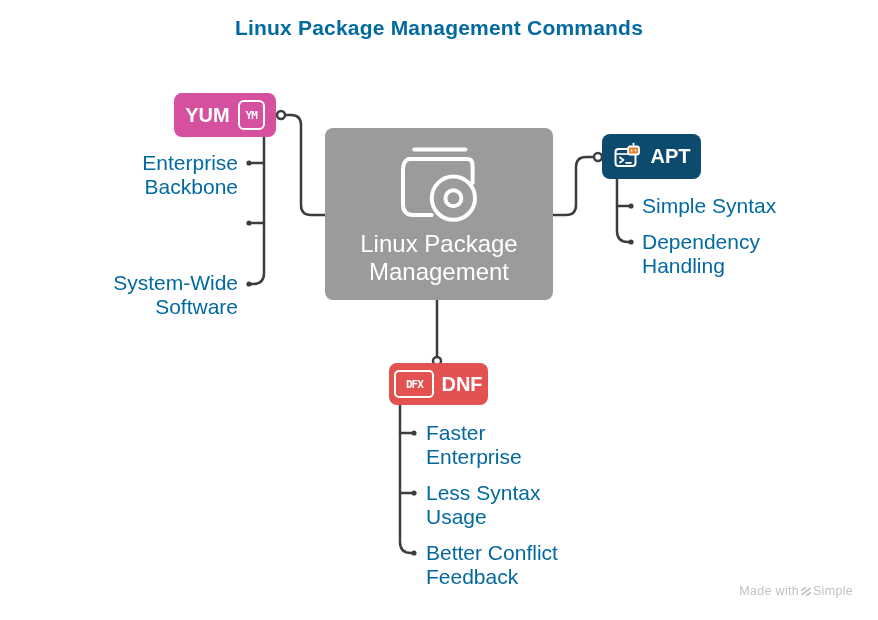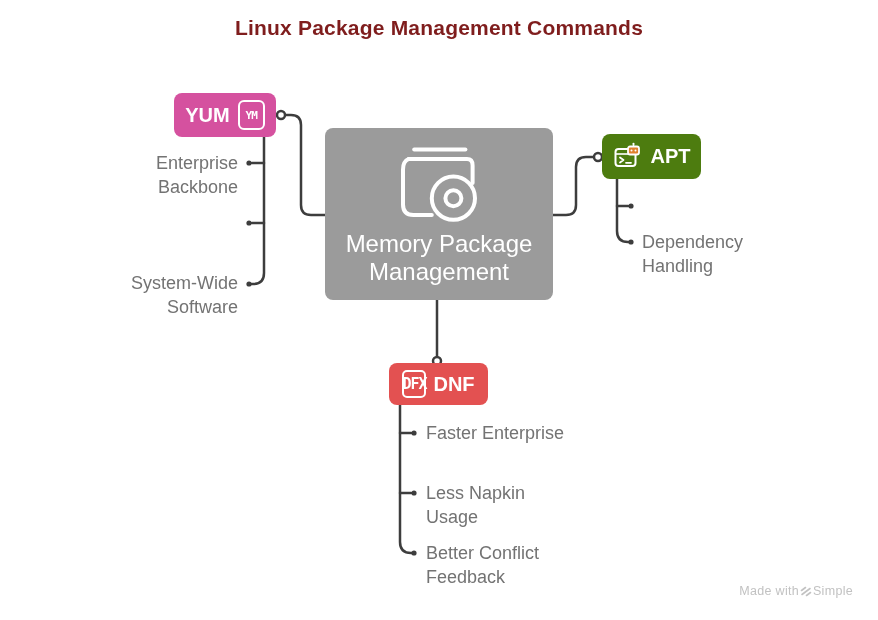--- a/index.html
+++ b/index.html
@@ -2,43 +2,43 @@
 <html><head>
 <meta charset="utf-8">
 <style>
   html,body{margin:0;padding:0;background:#fff;}
   .canvas{
     position:relative;width:878px;height:620px;background:#fff;overflow:hidden;
     font-family:"Liberation Sans",sans-serif;
   }
   .title{
     position:absolute;left:0;top:16px;width:100%;text-align:center;
-    font-size:21px;font-weight:700;color:#7f1d1d;letter-spacing:.2px;
+    font-size:21px;font-weight:700;color:#0369a1;letter-spacing:.2px;
   }
   .wires{position:absolute;left:0;top:0;}
   .node{position:absolute;border-radius:8px;display:flex;align-items:center;justify-content:center;box-sizing:border-box;}
   .node-label{color:#fff;font-weight:700;}
   
   .center-node{left:325px;top:128px;width:228px;height:172px;background:#9b9b9b;flex-direction:column;justify-content:flex-start;}
   .center-node svg{margin-top:15px;}
   .center-label{color:#fff;font-size:24px;line-height:28px;text-align:center;margin-top:7px;font-weight:400;}
   
   .yum-node{left:174px;top:93px;width:102px;height:44px;background:#d5519f;gap:8px;}
   .apt-node{left:602px;top:134px;width:99px;height:45px;background:#e0812c;gap:7px;}
   .dnf-node{left:389px;top:363px;width:99px;height:42px;background:#e35151;gap:7px;}
   .yum-node .node-label,.apt-node .node-label,.dnf-node .node-label{font-size:20px;}
   .badge{
     border:2.5px solid #fff;border-radius:6px;color:#fff;
     display:flex;align-items:center;justify-content:center;
     font-family:"DejaVu Sans Mono",monospace;font-weight:700;box-sizing:border-box;
   }
   .badge.ym{width:27px;height:30px;font-size:11px;letter-spacing:-1px;}
-  .badge.dfx{width:24px;height:28px;font-size:15px;letter-spacing:-1px;border-radius:5px;}
+  .badge.dfx{width:40px;height:28px;font-size:11px;letter-spacing:-1px;border-radius:5px;}
   
-  .item{position:absolute;font-size:18px;line-height:24px;color:#737373;}
+  .item{position:absolute;font-size:21px;line-height:24px;color:#0369a1;}
   .item.l{right:640px;width:150px;text-align:right;}
   .item.r{width:150px;text-align:left;}
   .watermark{
     position:absolute;right:25px;top:584px;display:flex;align-items:center;
     font-size:12.5px;color:#c2c2c2;letter-spacing:.3px;
   }
 </style>
 </head>
 <body>
 
@@ -89,31 +89,31 @@
     <svg width="88" height="80" viewBox="0 0 110 100">
       <g fill="none" stroke="#fff" stroke-width="5" stroke-linecap="round" stroke-linejoin="round">
         <path d="M24 8 H88"></path>
         <path d="M17 20 H90 Q97 20 97 28 V50"></path>
         <path d="M17 20 Q10 23 10 33 V77 Q10 90 23 90 H46"></path>
       </g>
       <circle cx="73" cy="69" r="27" fill="#9b9b9b" stroke="#fff" stroke-width="5"></circle>
       <circle cx="73" cy="69" r="10" fill="none" stroke="#fff" stroke-width="5"></circle>
     </svg>
     <div class="center-label">
-      <div>Memory Package</div>
+      <div>Linux Package</div>
       <div>Management</div>
     </div>
   </div>
 
   <div class="node yum-node" style="background: rgb(213, 81, 159);">
     <span class="node-label">YUM</span>
     <span class="badge ym">YM</span>
   </div>
 
-  <div class="node apt-node" style="background: #4d7c0f;">
+  <div class="node apt-node" style="background: #0c4a6e;">
     <svg width="31" height="30" viewBox="0 0 30 30">
       <rect x="2" y="7" width="20" height="17" rx="3" fill="none" stroke="#fff" stroke-width="2"></rect>
       <path d="M2.5 12 H21.5" stroke="#fff" stroke-width="1.6"></path>
       <path d="M6.5 15.5 L10 18 L6.5 20.5" fill="none" stroke="#fff" stroke-width="1.8" stroke-linecap="round" stroke-linejoin="round"></path>
       <path d="M12.5 20.8 H17.5" stroke="#fff" stroke-width="1.8" stroke-linecap="round"></path>
       <path d="M20 4.5 V2.6" stroke="#fff" stroke-width="1.5"></path>
       <circle cx="20" cy="1.9" r="1.1" fill="#fff"></circle>
       <rect x="14.5" y="4.5" width="11" height="8" rx="2" fill="#e0812c" stroke="#fff" stroke-width="1.8"></rect>
       <circle cx="18" cy="8.5" r="1" fill="#fff"></circle>
       <circle cx="22" cy="8.5" r="1" fill="#fff"></circle>
@@ -122,24 +122,25 @@
   </div>
 
   <div class="node dnf-node" style="background: rgb(227, 81, 81);">
     <span class="badge dfx">DFX</span>
     <span class="node-label">DNF</span>
   </div>
 
   <div class="item l" style="top:151px">Enterprise Backbone</div>
   <div class="item l" style="top:271px">System-Wide Software</div>
 
+  <div class="item r" style="left:642px;top:194px">Simple Syntax</div>
   <div class="item r" style="left:642px;top:230px">Dependency Handling</div>
 
   <div class="item r" style="left:426px;top:421px">Faster Enterprise</div>
-  <div class="item r" style="left:426px;top:481px">Less Napkin Usage</div>
+  <div class="item r" style="left:426px;top:481px">Less Syntax Usage</div>
   <div class="item r" style="left:426px;top:541px">Better Conflict Feedback</div>
 
   <div class="watermark">
     <span>Made with</span>
     <svg width="14" height="14" viewBox="0 0 14 14">
       <g stroke="#c2c2c2" stroke-width="1.6" stroke-linecap="round" fill="none">
         <path d="M2.5 6.5 L6.5 3.5"></path>
         <path d="M3 10.5 L11 4.5"></path>
         <path d="M7.5 11.5 L11.5 8.5"></path>
       </g>

